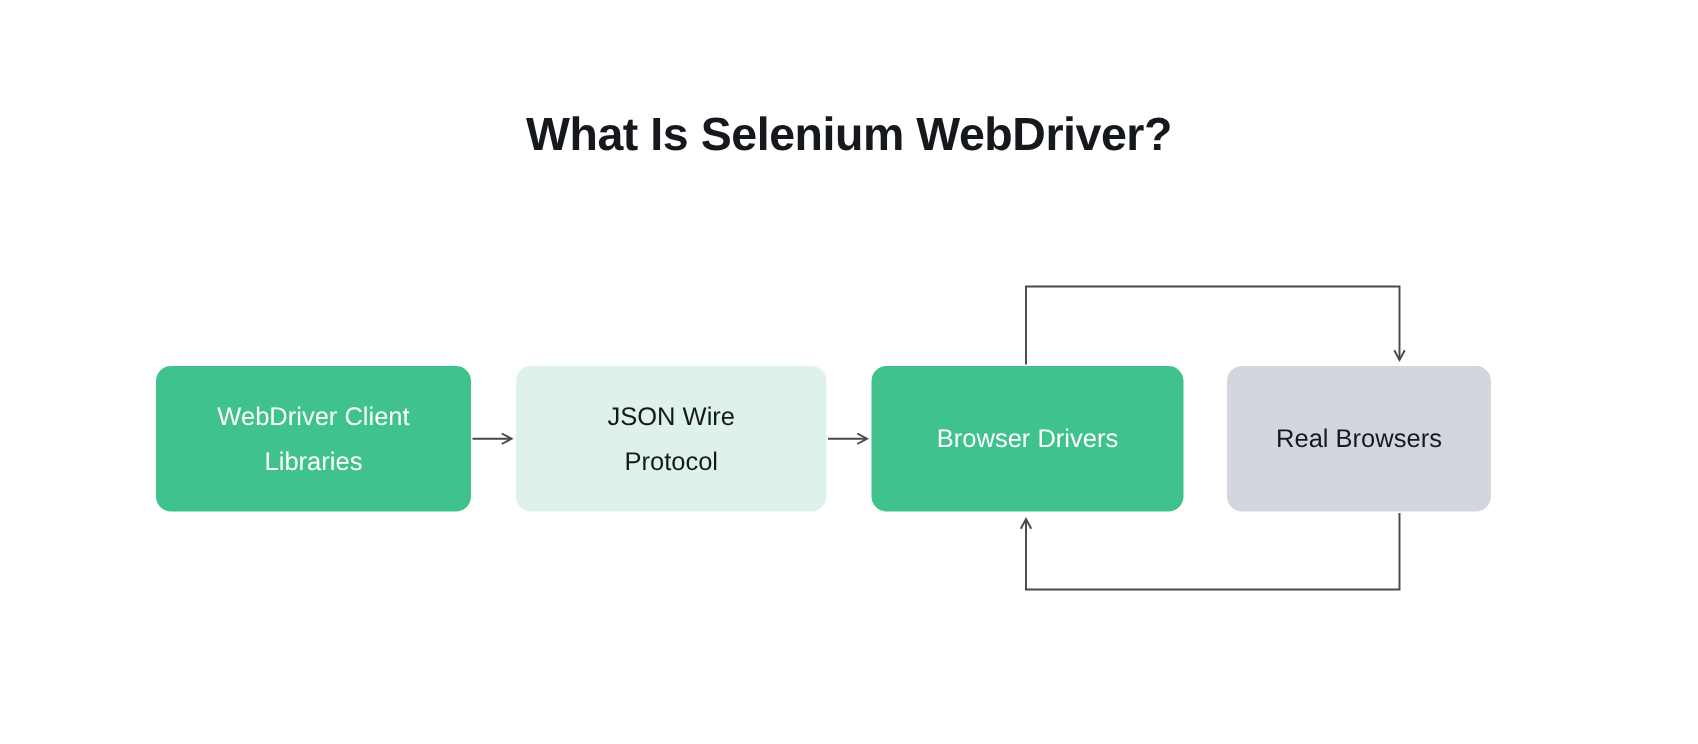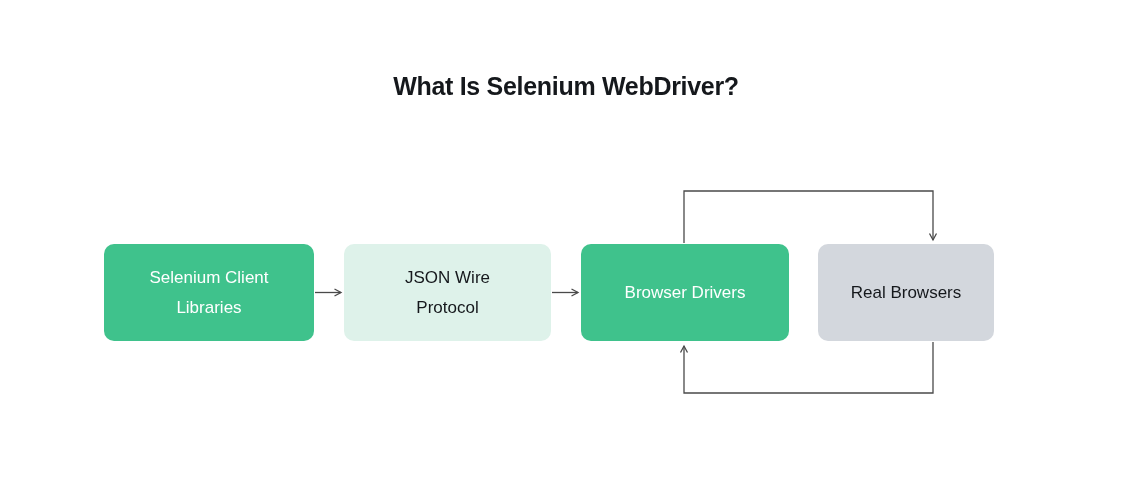--- a/index.html
+++ b/index.html
@@ -19,21 +19,21 @@
     background: var(--bg);
     font-family: "Liberation Sans", "DejaVu Sans", sans-serif;
     overflow: hidden;
   }
   .title {
     position: absolute;
     top: 72px;
     left: 0;
     width: 100%;
     text-align: center;
-    font-size: 25px;
+    font-size: 31px;
     font-weight: 700;
     letter-spacing: -0.3px;
     color: var(--ink);
   }
   .arrows {
     position: absolute;
     inset: 0;
     width: 100%;
     height: 100%;
     pointer-events: none;
@@ -79,21 +79,21 @@
         <path d="M1.5,1.5 L8,5 L1.5,8.5" fill="none" stroke="#4a4a4a" stroke-width="1.3"></path>
       </marker>
     </defs>
     <path d="M 315 292.5 L 341 292.5" marker-end="url(#arrowhead)"></path>
     <path d="M 552 292.5 L 578 292.5" marker-end="url(#arrowhead)"></path>
     <path d="M 684 243 L 684 191 L 933 191 L 933 240" marker-end="url(#arrowhead)"></path>
     <path d="M 933 342 L 933 393 L 684 393 L 684 346" marker-end="url(#arrowhead)"></path>
   </svg>
 
   <div class="node green node-1">
-    <span class="label">Selenium Client Libraries</span>
+    <span class="label">WebDriver Client Libraries</span>
   </div>
 
   <div class="node green node-3">
     <span class="label">Browser Drivers</span>
   </div>
 
   <div class="node mint node-2">
     <span class="label">JSON Wire Protocol</span>
   </div>
 

